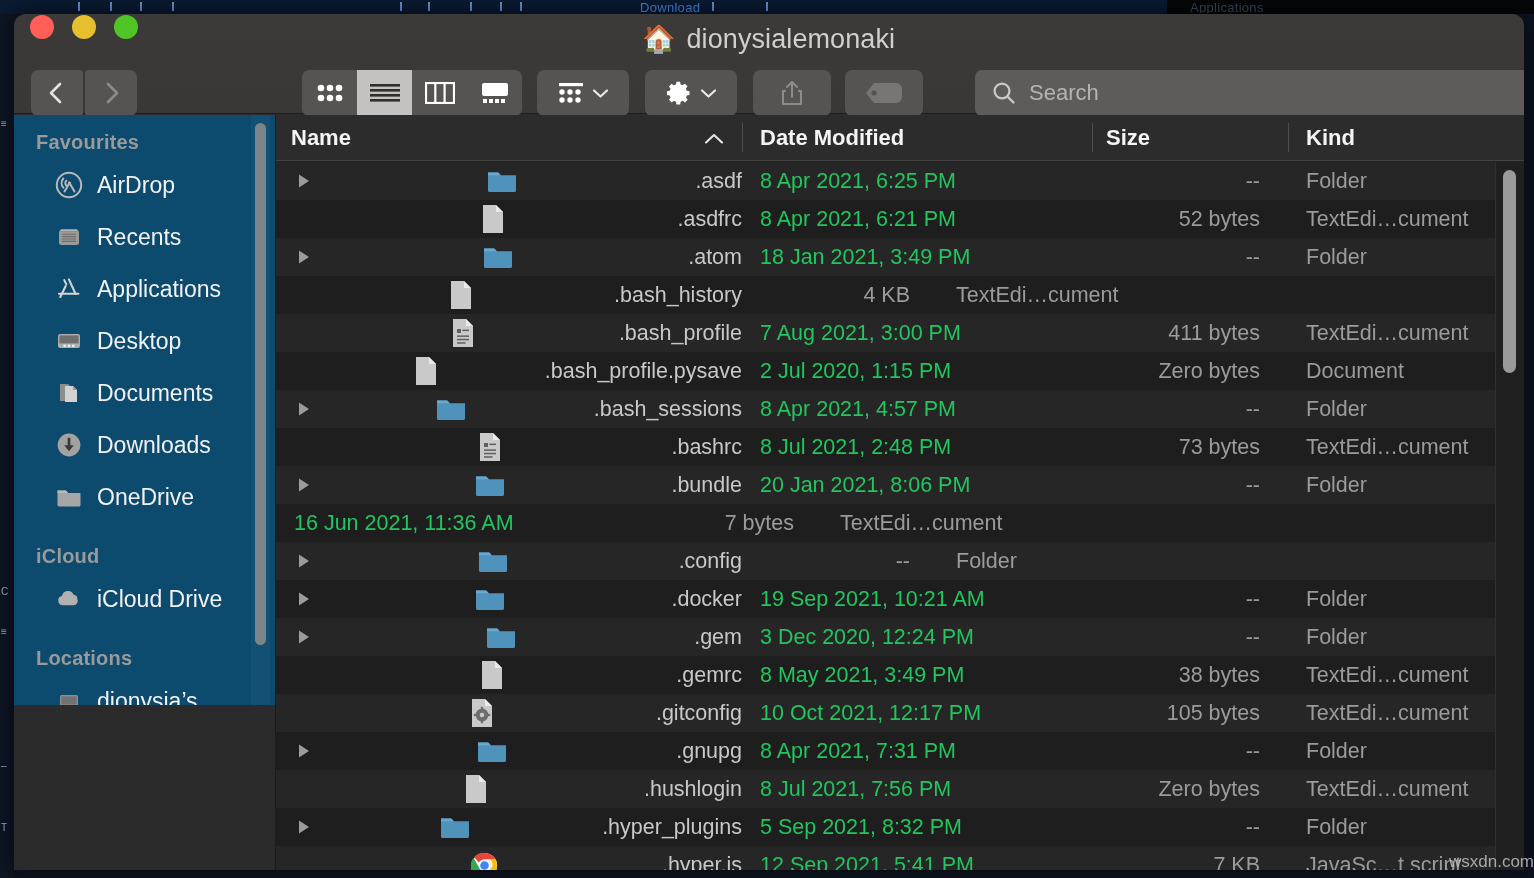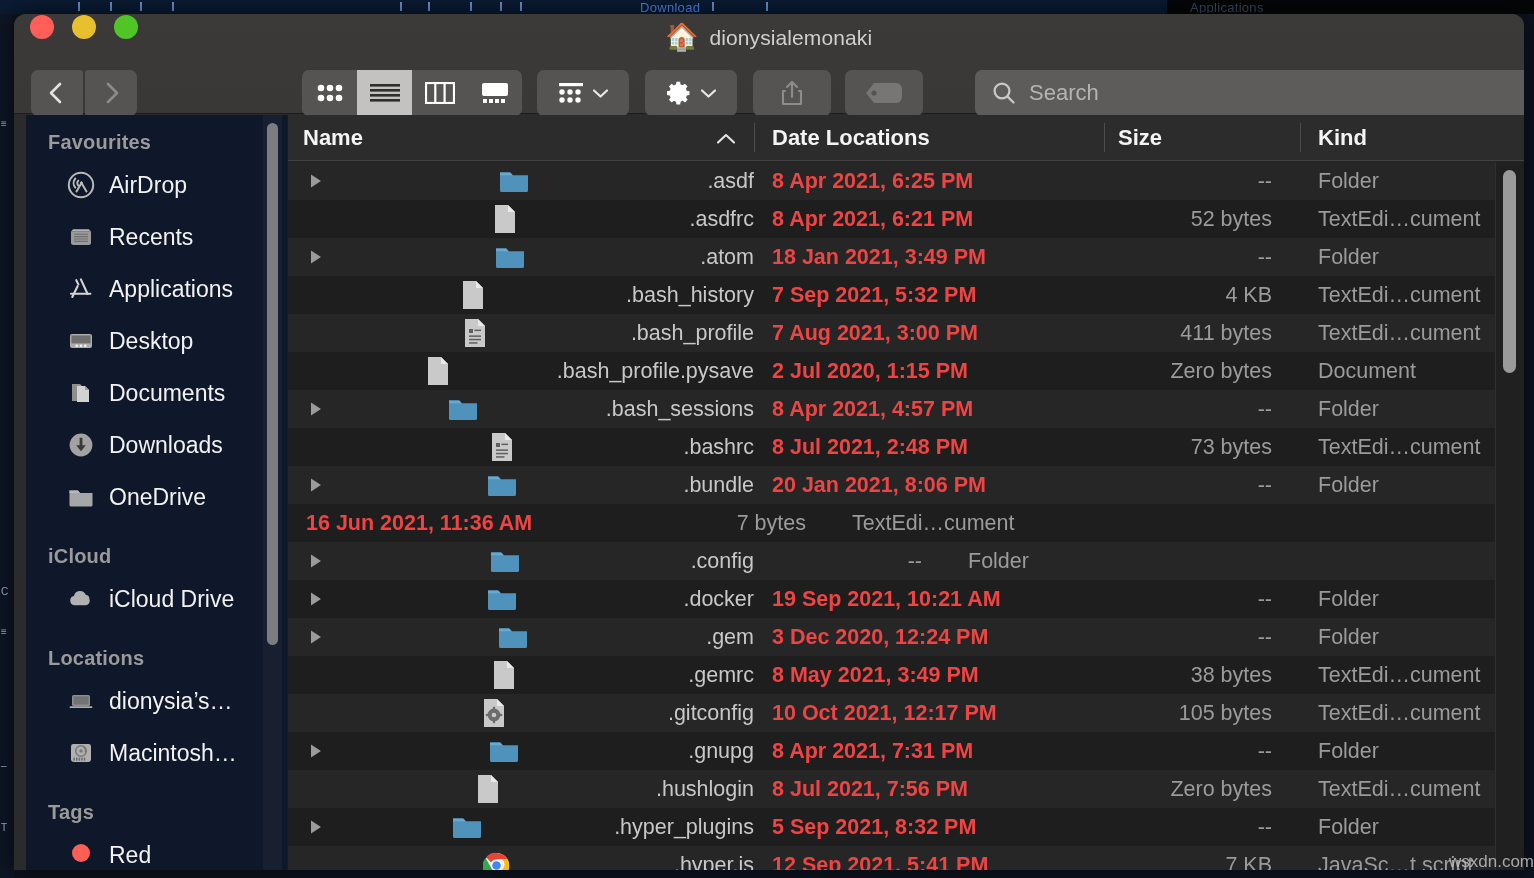--- a/index.html
+++ b/index.html
@@ -70,21 +70,21 @@
   .light.green  { background: #4fc626; }
 
   #title {
     position: absolute; left: 0; right: 0; top: 10px;
     display: flex; align-items: center; justify-content: center;
     gap: 10px;
     pointer-events: none;
   }
   #title .house { font-size: 27px; line-height: 1; }
   #title .label {
-    color: #cfcfcf; font-size: 21px; letter-spacing: .1px;
+    color: #cfcfcf; font-size: 27px; letter-spacing: .1px;
     font-family: "Liberation Sans", sans-serif;
   }
 
   
   #toolbar {
     position: absolute; left: 0; right: 0; top: 55px;
     height: 48px;
     display: flex; align-items: center;
   }
   #nav-group { position: absolute; left: 17px; display: flex; gap: 2px; }
@@ -142,26 +142,25 @@
     font-family: "Liberation Sans", sans-serif;
     width: 480px;
   }
   #search-input::placeholder { color: #b6b4b2; }
 
   
   #body { position: absolute; left: 0; top: 101px; right: 0; bottom: 0; display: flex; }
 
   
   #sidebar {
-    width: 261px; height: 755px;
-    background: #0f172a;
+    width: 261px; height: 590px;
+    background: #0c4a6e;
     position: relative;
     flex: 0 0 261px;
     overflow: hidden;
-    margin-left: 12px;
   }
   .sb-header {
     color: #9a9a9a; font-size: 20px; font-weight: bold;
     padding: 0 0 0 22px; height: 34px; line-height: 34px;
     letter-spacing: .2px;
   }
   .sb-item {
     display: flex; align-items: center; gap: 13px;
     height: 52px; padding-left: 40px;
     color: #f2f2f2; font-size: 23px;
@@ -219,21 +218,21 @@
     color: #b9b9b9; font-size: 21.5px;
     white-space: nowrap;
   }
   .row.odd  { background: #262626; }
   .row.even { background: #1e1e1e; }
 
   .c-name { width: 466px; display: flex; align-items: center; padding-left: 15px; justify-content: space-between; }
   .c-name .tw { width: 26px; flex: 0 0 26px; display: flex; align-items: center; justify-content: center; }
   .c-name .ficon { width: 32px; flex: 0 0 32px; display: flex; align-items: center; justify-content: center; margin-right: 9px; }
   .c-name .fname { color: #c8c8c8; overflow: hidden; text-overflow: ellipsis; }
-  .c-date { width: 350px; padding-left: 18px; color: #ef4444; font-weight: bold; }
+  .c-date { width: 350px; padding-left: 18px; color: #22c55e; }
   .c-size { width: 196px; padding-right: 28px; text-align: right; color: #9b9b9b; }
   .c-kind { flex: 1; padding-left: 18px; color: #9b9b9b; overflow: hidden; }
 
   #list-scrollbar {
     position: absolute; right: 8px; top: 55px;
     width: 13px; height: 203px;
     background: #9a9a9a; border-radius: 7px;
   }
   #list-scrolltrack {
     position: absolute; right: 0; top: 47px; bottom: 0; width: 29px;
@@ -562,21 +561,21 @@
       <div id="colheader">
         <div class="col" id="col-name">
           <span>Name</span>
           <span id="sort-caret">
             <svg width="20" height="13" viewBox="0 0 20 13" fill="none" stroke="#e6e6e6" stroke-width="2.1" stroke-linecap="round" stroke-linejoin="round">
               <polyline points="2,10.5 10,3 18,10.5"></polyline>
             </svg>
           </span>
         </div>
         <div class="col" id="col-date">
-          <span>Date Locations</span>
+          <span>Date Modified</span>
         </div>
         <div class="col" id="col-size">
           <span>Size</span>
         </div>
         <div class="col" id="col-kind">
           <span>Kind</span>
         </div>
       </div>
 
       <div id="rows">
@@ -637,21 +636,20 @@
             <div class="c-name">
        <span class="tw"></span>
        <span class="ficon">
                 <svg width="26" height="30" viewBox="0 0 26 30">
       <path d="M3 1h13l7 7v21H3z" fill="#c9c9c9"></path>
       <path d="M16 1l7 7h-7z" fill="#eaeaea"></path>
                 </svg>
               </span>
        <span class="fname">.bash_history</span>
      </div>
-     <div class="c-date">7 Sep 2021, 5:32 PM</div>
      <div class="c-size">4 KB</div>
      <div class="c-kind">TextEdi…cument</div>
           </div>
           <div class="row odd">
             <div class="c-name">
        <span class="tw"></span>
        <span class="ficon">
                 <svg width="26" height="30" viewBox="0 0 26 30">
       <path d="M3 1h13l7 7v21H3z" fill="#c9c9c9"></path>
       <path d="M16 1l7 7h-7z" fill="#eaeaea"></path>

